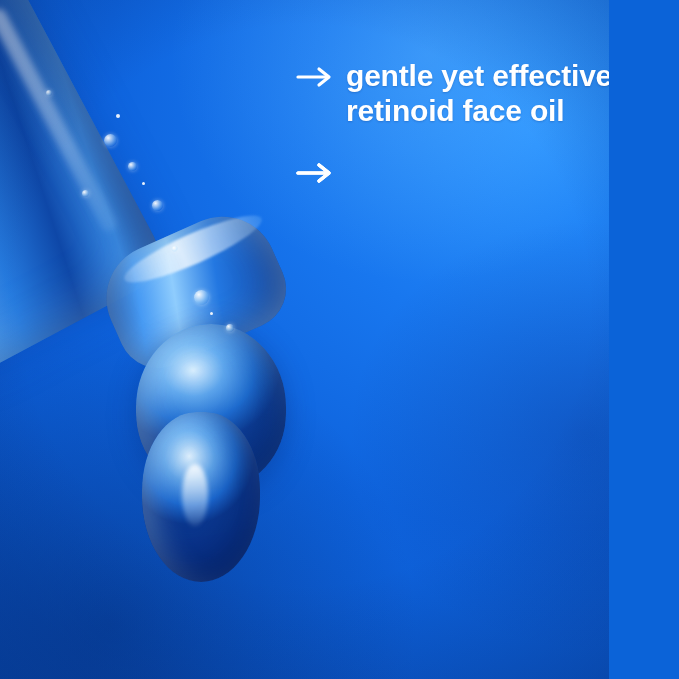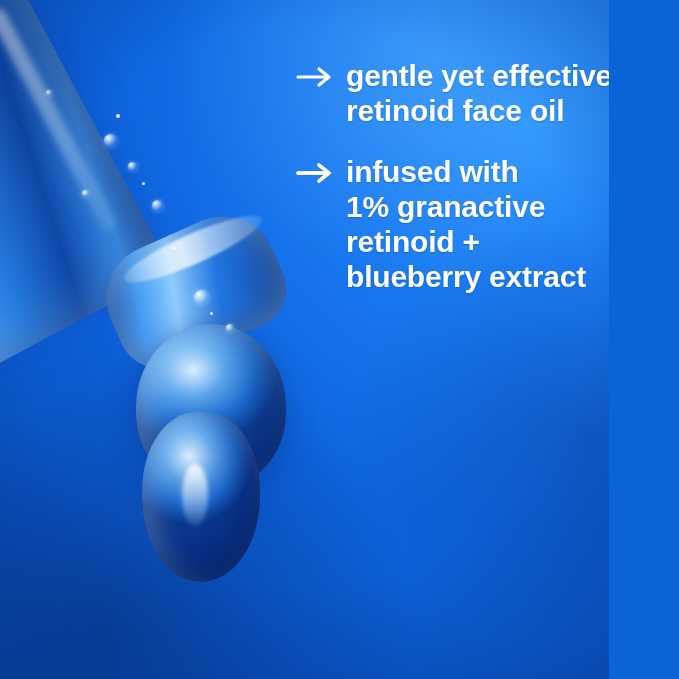--- a/index.html
+++ b/index.html
@@ -272,20 +272,16 @@
         <path d="M2 13 H32" stroke="#ffffff" stroke-width="3.2" stroke-linecap="round" fill="none"></path>
         <path d="M23 5 L33 13 L23 21" stroke="#ffffff" stroke-width="3.2" stroke-linecap="round" stroke-linejoin="round" fill="none"></path>
       </svg>
     </div>
 
     <div class="bullet">
       <svg class="arrow-icon" viewBox="0 0 40 26">
         <path d="M2 13 H32" stroke="#ffffff" stroke-width="3.2" stroke-linecap="round" fill="none"></path>
         <path d="M23 5 L33 13 L23 21" stroke="#ffffff" stroke-width="3.2" stroke-linecap="round" stroke-linejoin="round" fill="none"></path>
       </svg>
-      <span class="bullet-text">infused with
-1% granactive
-retinoid +
-blueberry extract</span>
     </div>
 
   </div>
 </div>
 
 </body></html>

